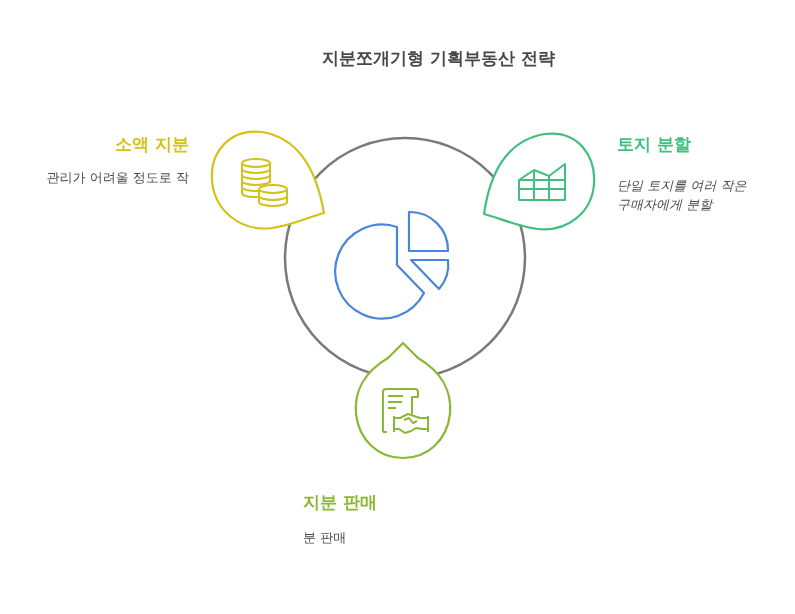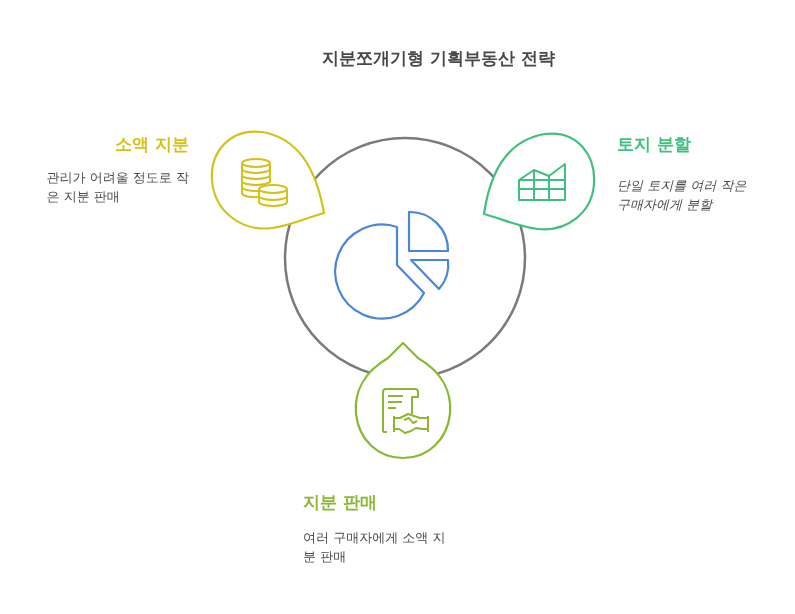--- a/index.html
+++ b/index.html
@@ -66,26 +66,24 @@
       <path d="M394,418 H400 L408,414 L414,416 L420,418 H428"></path>
       <path d="M394,429 H399 L405,433 L411,431 L416,428 L422,429 H428"></path>
       <path d="M404,420 L409,418 L413,423 L417,421"></path>
     </g>
   </g>
 </svg>
 
 <div class="head left" style="right: 606px; top: 133px; color:#d4c21a;">소액 지분</div>
 <div class="desc left" style="right: 606px; top: 168px;">
   <div>관리가 어려울 정도로 작</div>
-  <div>은 지분 판매</div>
 </div>
 
 <div class="head" style="left: 617px; top: 133px; color:#3fc07f;">토지 분할</div>
 <div class="desc" style="left: 617px; top: 176px; font-style: italic;">
   <div>단일 토지를 여러 작은</div>
   <div>구매자에게 분할</div>
 </div>
 
 <div class="head center" style="left: 303px; width: 200px; top: 491px; color:#8ab833;">지분 판매</div>
 <div class="desc center" style="left: 303px; width: 200px; top: 528px;">
-  <div>여러 구매자에게 소액 지</div>
   <div>분 판매</div>
 </div>
 
 </body></html>

